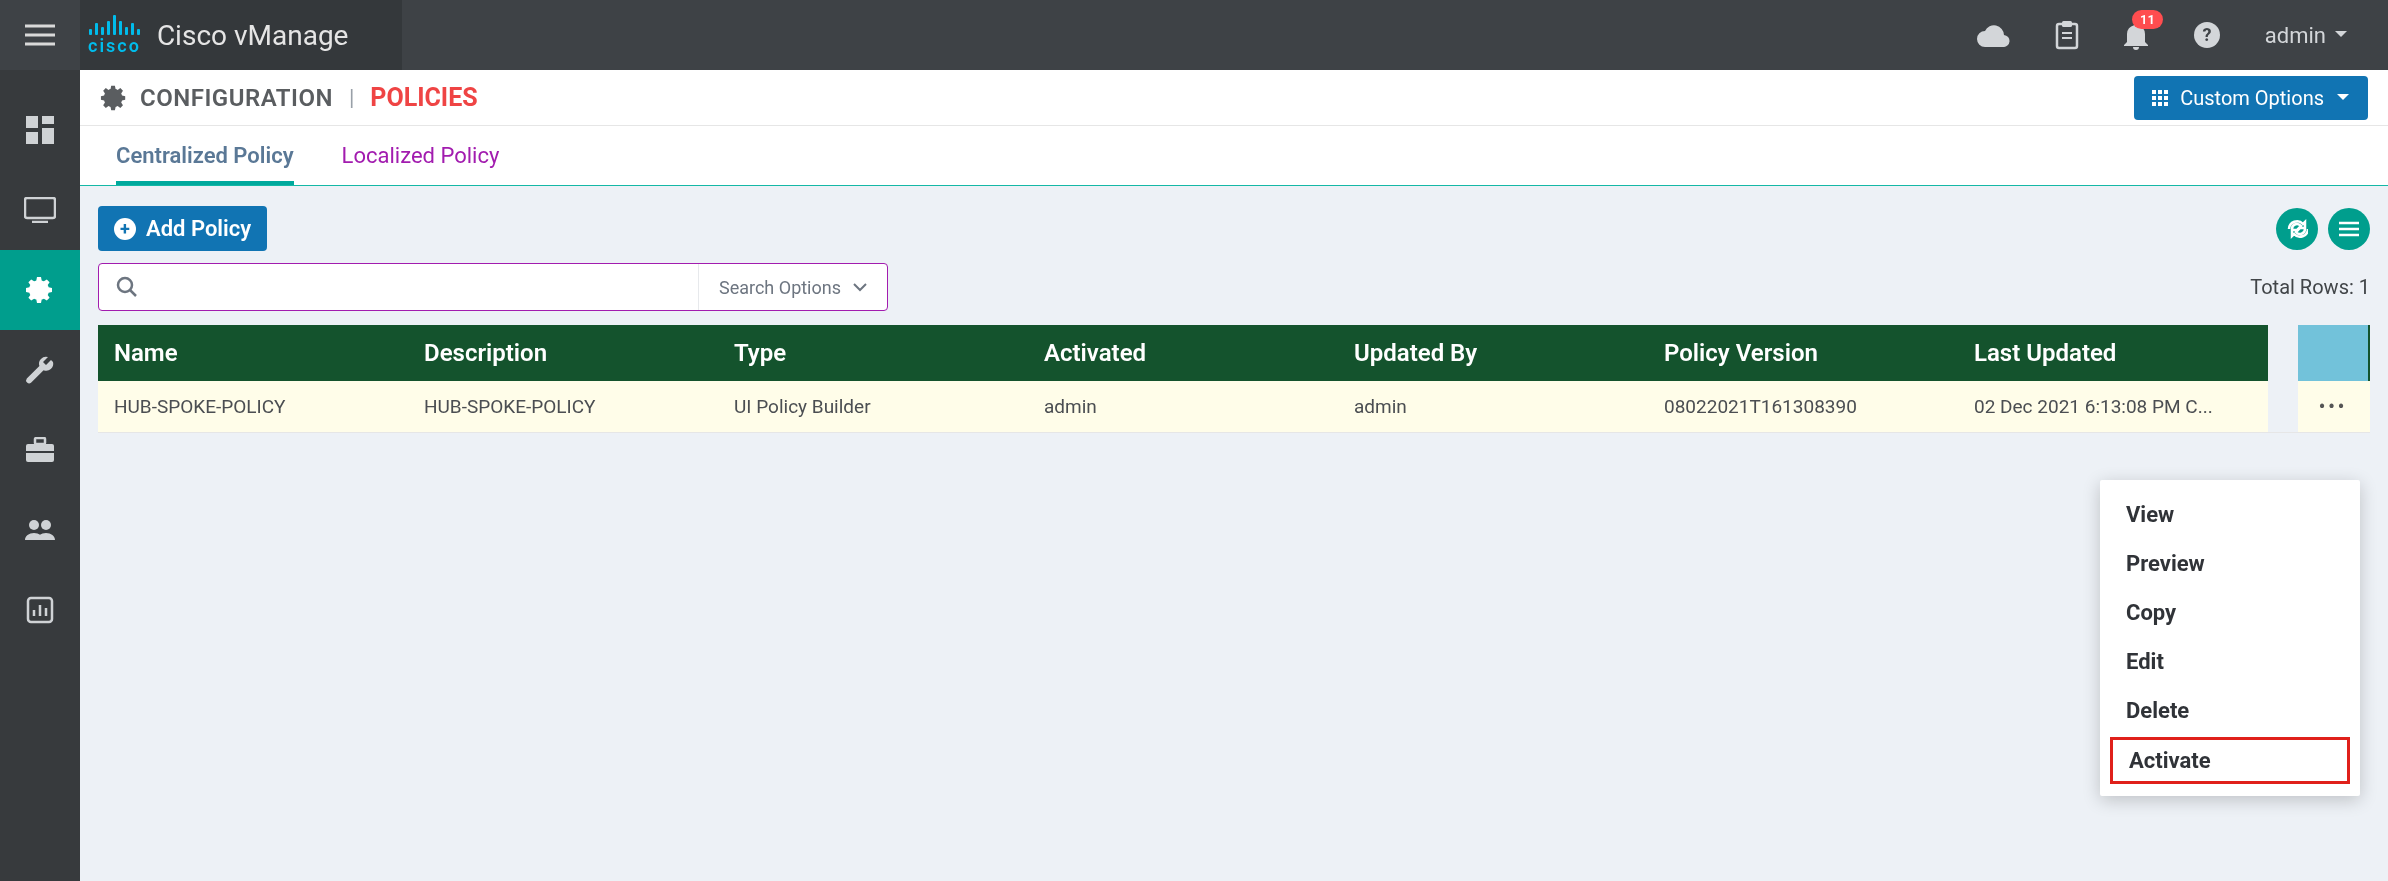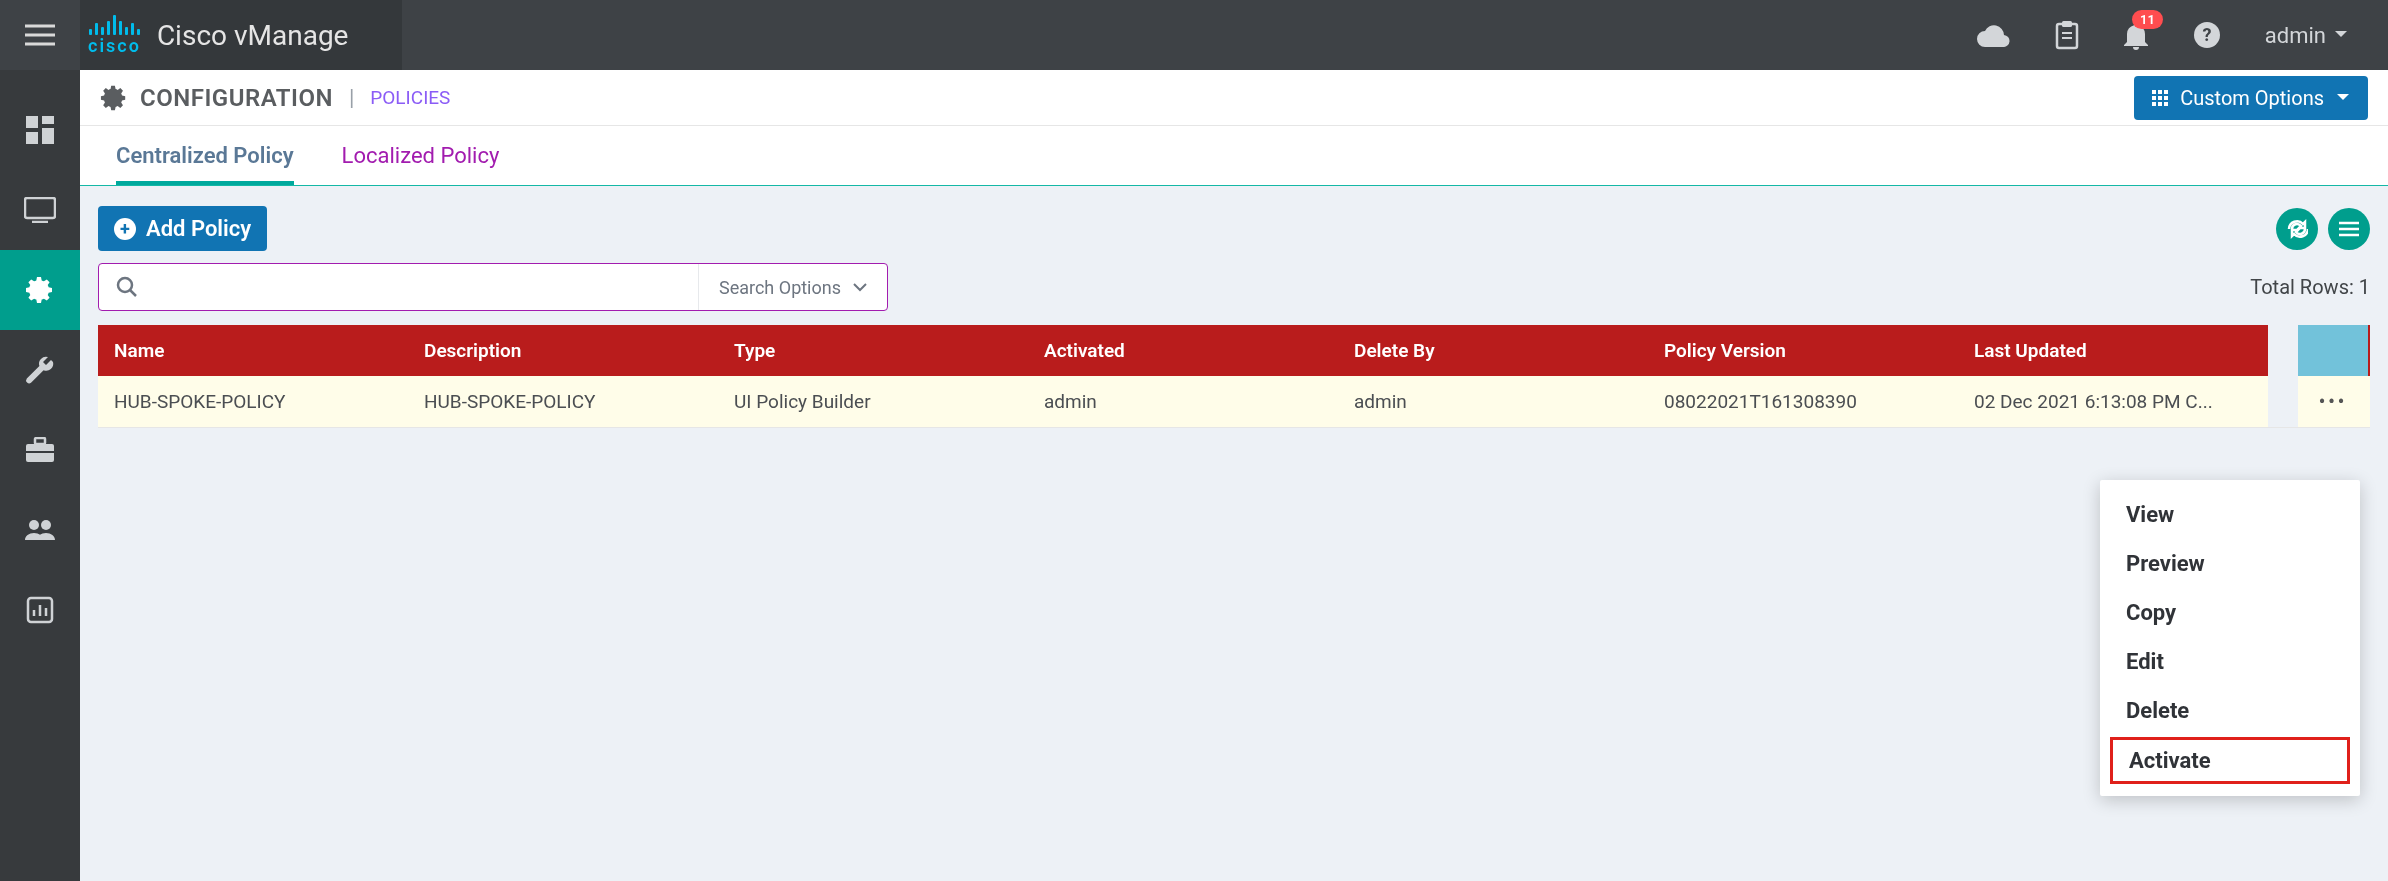--- a/index.html
+++ b/index.html
@@ -28,21 +28,21 @@
 
     
     .main { margin-left: 80px; margin-top: 0; height: calc(100% - 70px); background: #edf1f6; display: flex; flex-direction: column; }
 
     
     .page-header { height: 56px; background: #fff; border-bottom: 1px solid #e6e6e6; display: flex; align-items: center; padding: 0 20px; }
     .page-header-left { display: flex; align-items: center; gap: 12px; }
     .gear-dark { color: #5a5d60; }
     .page-title { font-size: 24px; font-weight: 600; color: #5a5d60; letter-spacing: 0.5px; }
     .breadcrumb-sep { font-size: 22px; color: #99a0a8; font-weight: 400; padding: 0 4px; }
-    .breadcrumb { font-size: 19px; color: #8b5cf6; font-weight: 400; }
+    .breadcrumb { font-size: 25px; color: #ef4444; font-weight: 700; }
     .custom-opts { margin-left: auto; background: #1174b3; color: #fff; border-radius: 4px; padding: 10px 18px; display: flex; align-items: center; gap: 12px; font-size: 20px; }
     .grid-icon { display: grid; grid-template-columns: repeat(3,4px); grid-template-rows: repeat(3,4px); gap: 2px; }
     .grid-icon span { background: #fff; width:4px; height:4px; }
 
     
     .tabs { background: #fff; height: 60px; display: flex; align-items: center; padding: 0 36px; gap: 48px; border-bottom: 1px solid #14b8a6; }
     .tab { font-size: 22px; color: #a21caf; height: 100%; display: flex; align-items: center; position: relative; }
     .tab.active { color: #5a7896; font-weight: 600; }
     .tab.active::after { content: ""; position: absolute; bottom: 0; left: 0; right: 0; height: 4px; background: #00a99d; }
 
@@ -56,21 +56,21 @@
     
     .search-row { padding: 0 18px 14px; display: flex; align-items: center; }
     .search-wrap { display: flex; align-items: center; border: 1px solid #a21caf; border-radius: 4px; background: #fff; height: 48px; width: 790px; }
     .search-icon-holder { width: 56px; display:flex; align-items:center; justify-content:center; color:#6d7580;}
     .search-input { flex: 1; border: none; outline: none; font-size: 18px; height: 100%; }
     .search-opts { border-left: 1px solid #e7e9ec; height: 100%; padding: 0 20px; display: flex; align-items: center; gap: 12px; color: #6d7580; font-size: 18px; }
     .total-rows { margin-left: auto; font-size: 20px; color: #414548; }
 
     
     .table { margin: 0 18px; border-collapse: collapse; width: calc(100% - 36px); }
-    .thead { display: flex; background: #b91c1c; color: #fff; font-weight: 600; font-size: 19px; }
+    .thead { display: flex; background: #14532d; color: #fff; font-weight: 600; font-size: 24px; }
     .th, .td { padding: 14px 16px; }
     .trow { display: flex; background: #fffde9; border-bottom: 1px solid #e6e6e6; font-size: 19px; color: #4b4e52; }
     .col-name { width: 310px; flex-shrink:0; }
     .col-desc { width: 310px; flex-shrink:0; }
     .col-type { width: 310px; flex-shrink:0; }
     .col-act  { width: 310px; flex-shrink:0; }
     .col-upby { width: 310px; flex-shrink:0; }
     .col-ver  { width: 310px; flex-shrink:0; }
     .col-last { width: 310px; flex-shrink:0; overflow:hidden; text-overflow: ellipsis; white-space: nowrap; }
     .col-gap  { width: 30px; flex-shrink:0; background: #edf1f6; }
@@ -272,21 +272,21 @@
       </div>
       <div class="total-rows">Total Rows: 1</div>
     </div>
 
     <div class="table">
       <div class="thead">
         <div class="th col-name">Name</div>
         <div class="th col-desc">Description</div>
         <div class="th col-type">Type</div>
         <div class="th col-act">Activated</div>
-        <div class="th col-upby">Delete By</div>
+        <div class="th col-upby">Updated By</div>
         <div class="th col-ver">Policy Version</div>
         <div class="th col-last">Last Updated</div>
         <div class="col-gap"></div>
         <div class="th col-dots"></div>
       </div>
       <div class="trow">
         <div class="td col-name">HUB-SPOKE-POLICY</div>
         <div class="td col-desc">HUB-SPOKE-POLICY</div>
         <div class="td col-type">UI Policy Builder</div>
         <div class="td col-act">admin</div>

